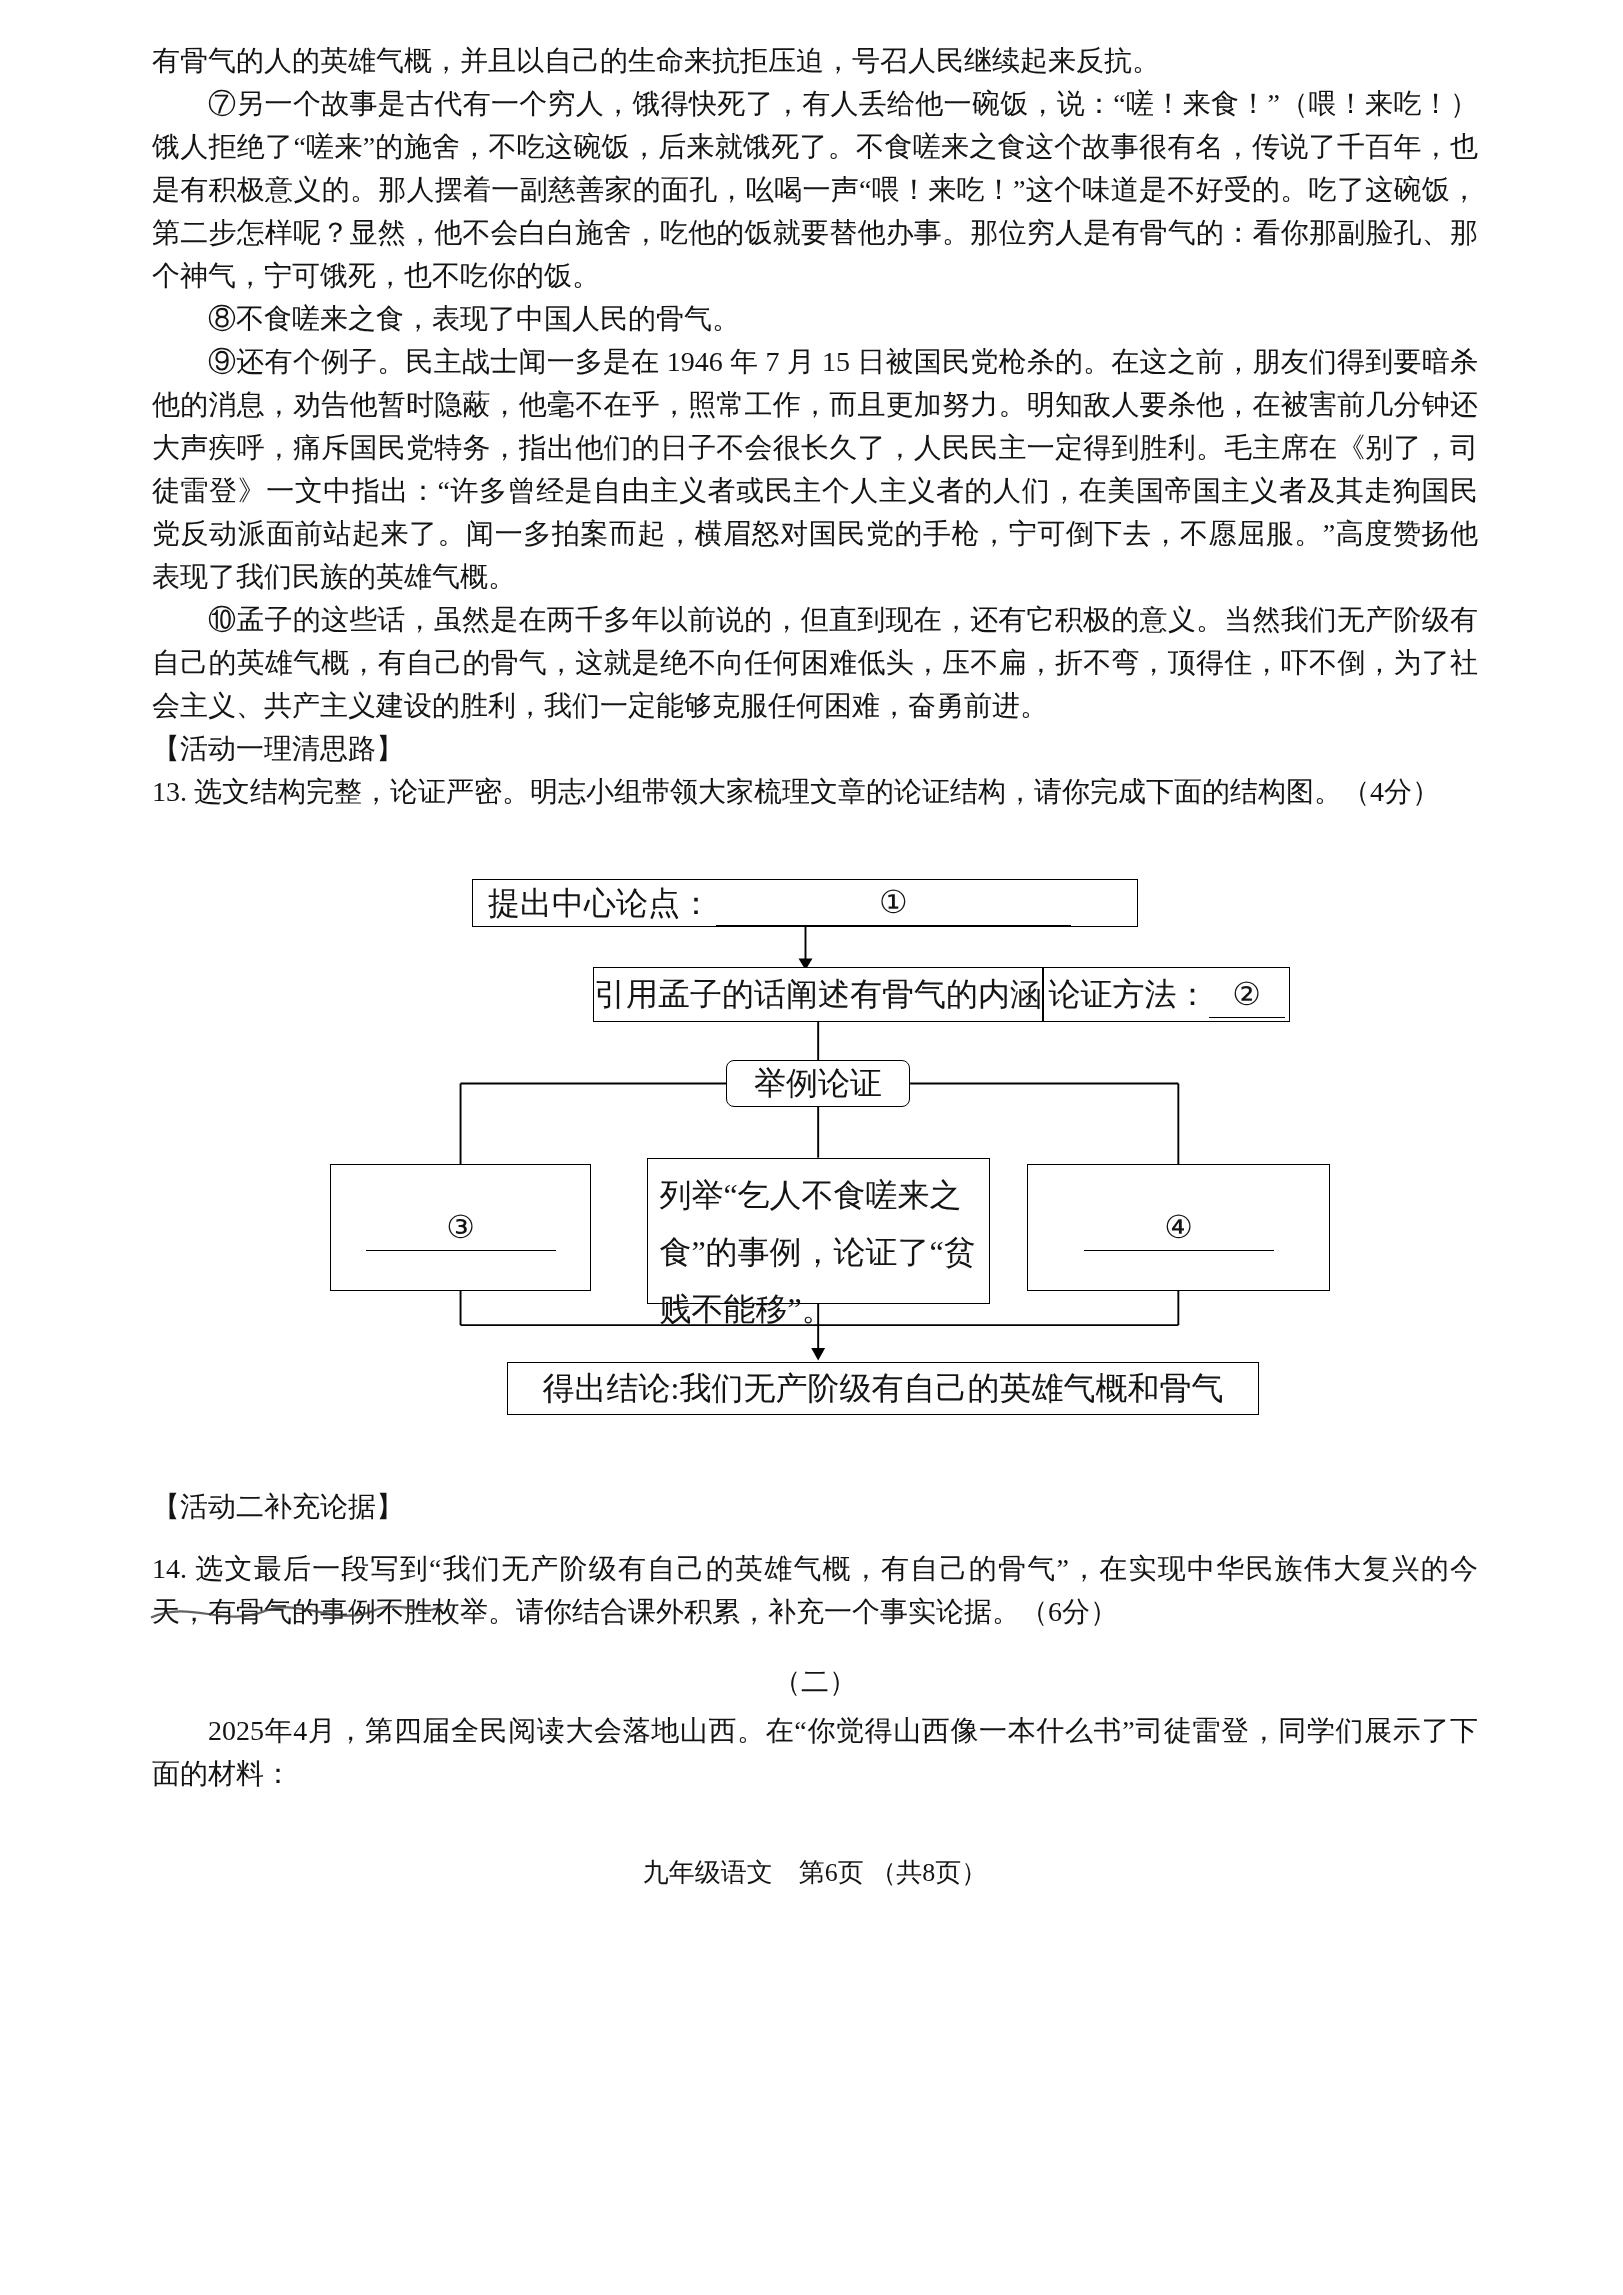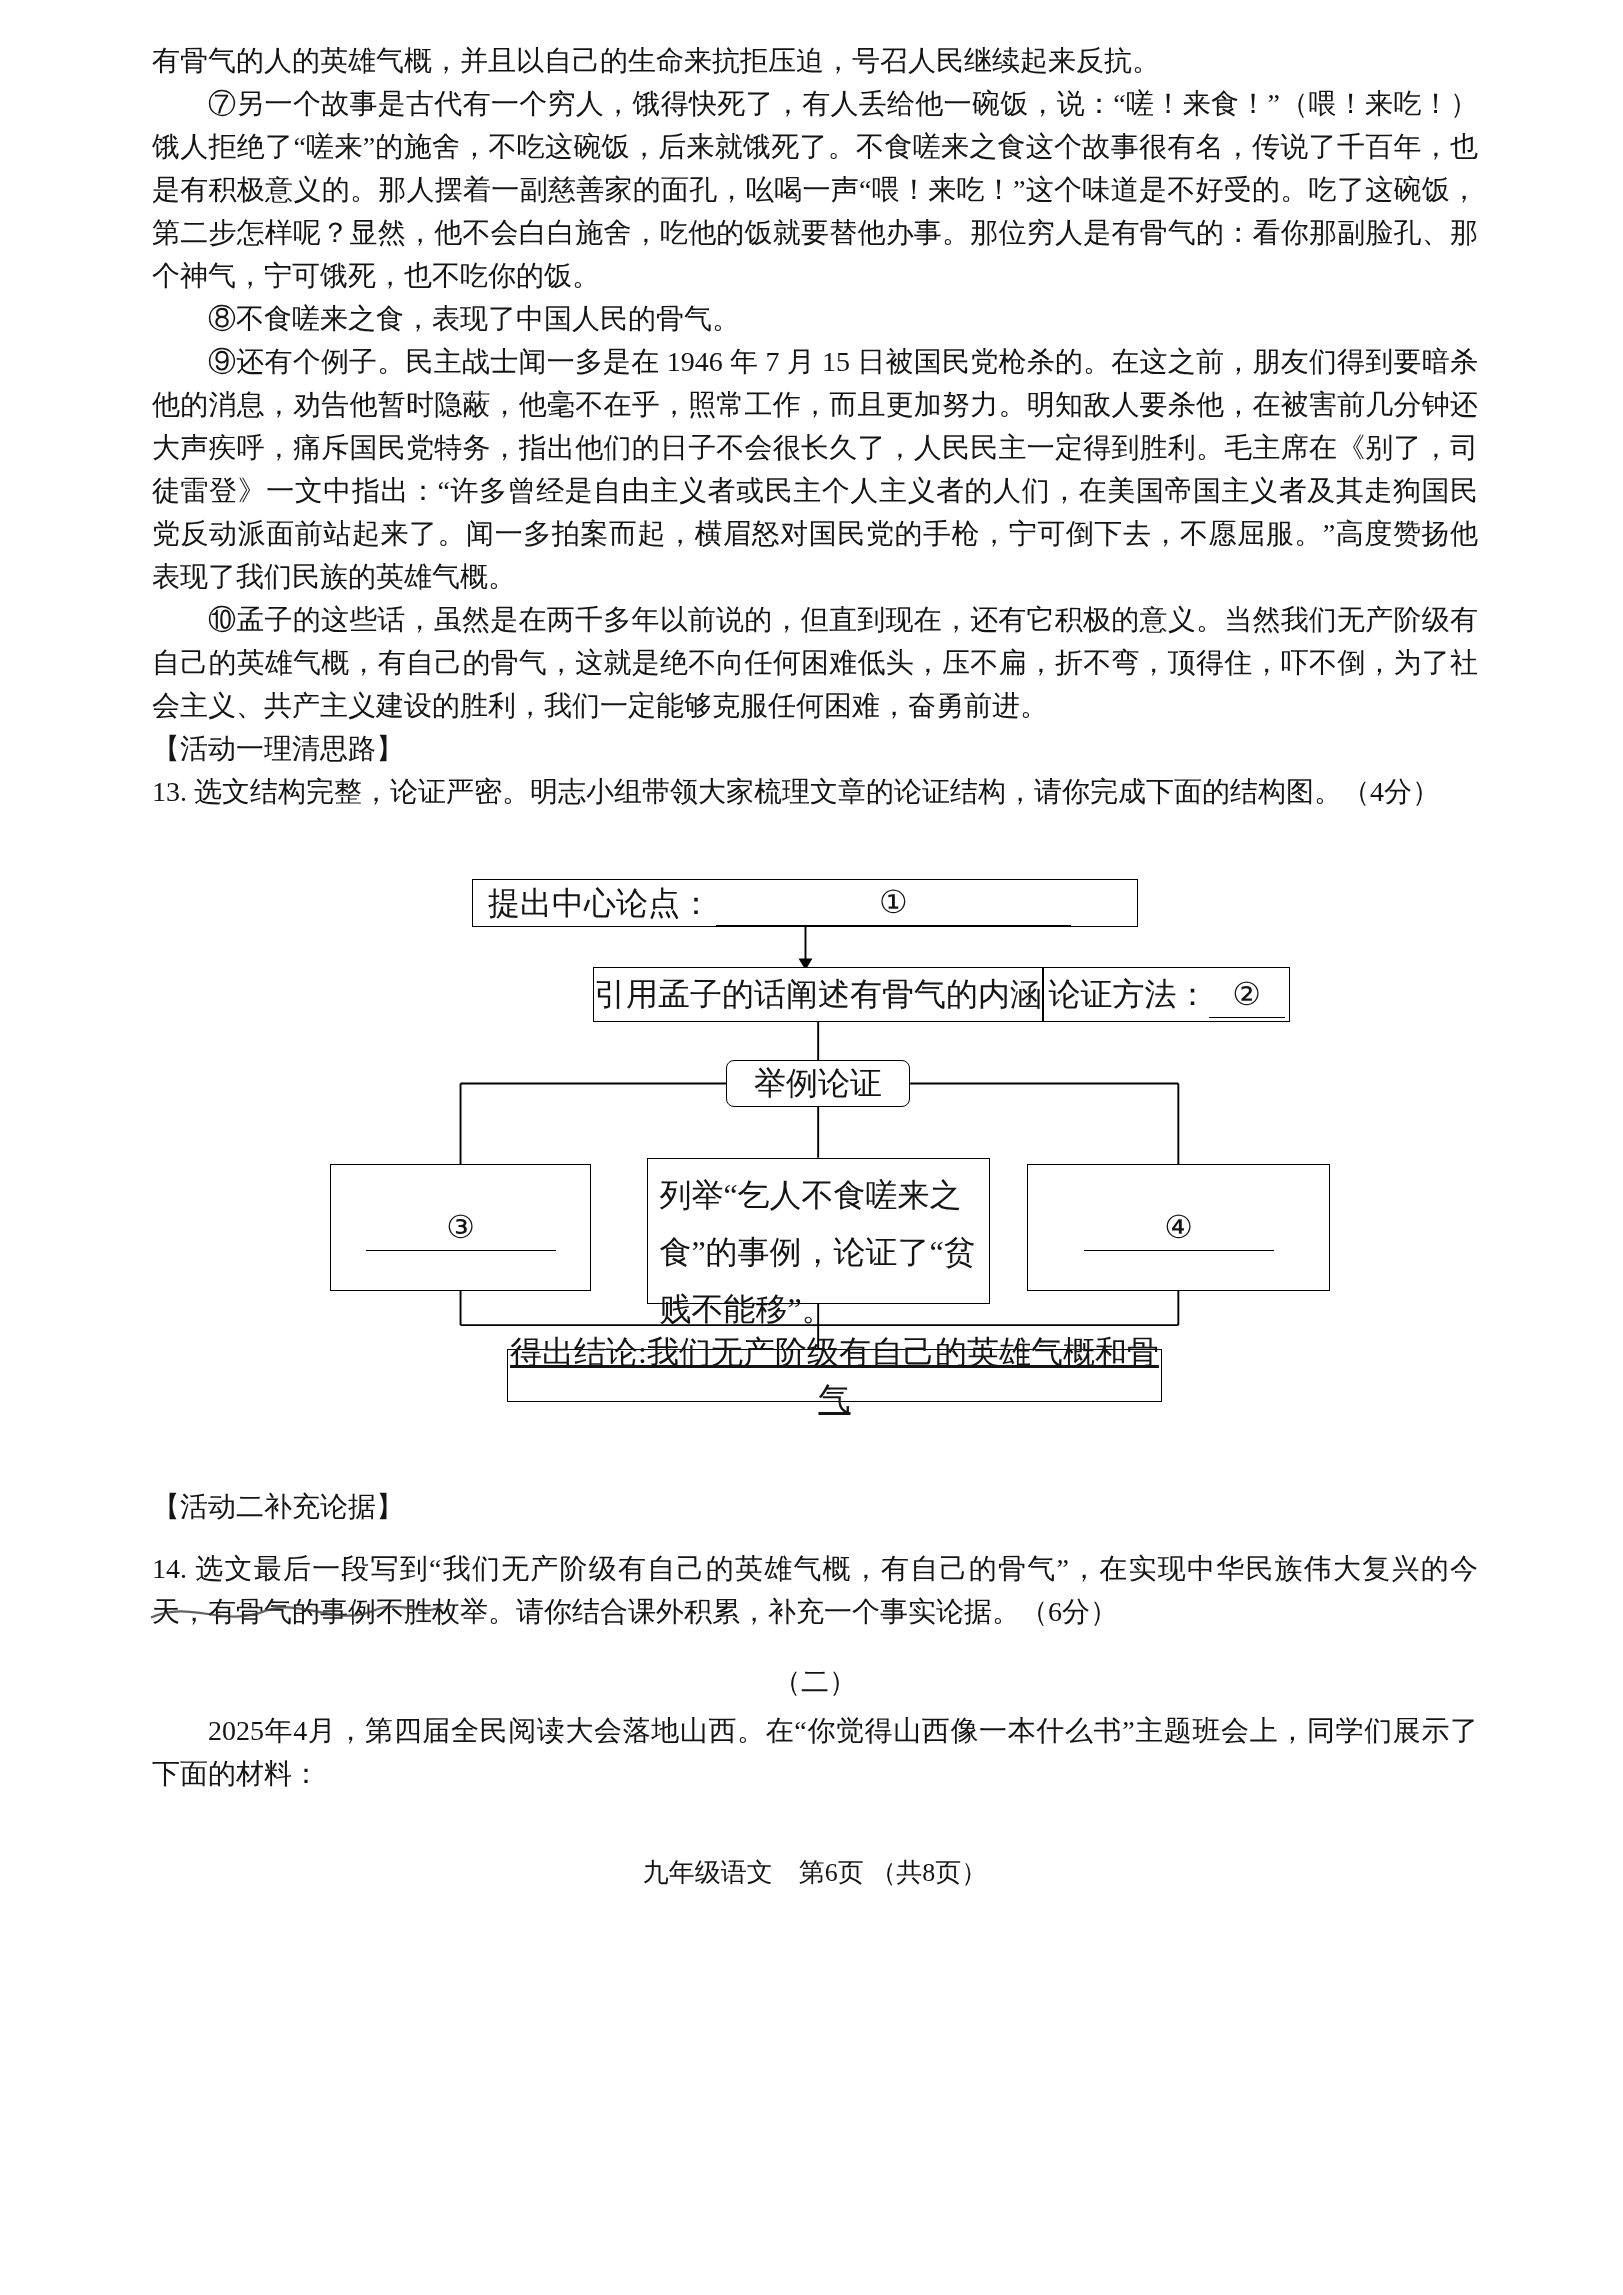--- a/index.html
+++ b/index.html
@@ -48,21 +48,21 @@
   .w1 { min-width: 355px; margin-left: 3.8px; }
   .w2 { min-width: 76px; }
   .w3 { min-width: 190px; }
   .fc-thesis     { left: 320px;  top: 12.7px;  width: 666px; height: 48px; padding-left: 15px; }
   .fc-mengzi     { left: 441px;  top: 101px; width: 450px;  height: 55px; }
   .fc-method     { left: 891px; top: 101px; width: 247px;  height: 55px; }
   .fc-juli       { left: 574px;  top: 194px; width: 184px;  height: 47px; border-radius: 8px; }
   .fc-box3       { left: 178px;  top: 298px; width: 261px;  height: 127px; }
   .fc-center-ex  { left: 495px;  top: 292px; width: 343px;  height: 146px; padding: 7.6px 11.4px; align-items: flex-start; text-align: left; line-height: 57px; }
   .fc-box4       { left: 875px; top: 298px; width: 303px;  height: 127px; }
-  .fc-conclusion { left: 355px;  top: 483px; width: 655px; height: 53px; text-decoration: underline; }
+  .fc-conclusion { left: 355px;  top: 496px; width: 752px; height: 53px; }
 
   
   .q14-wrap { position: relative; margin-top: 19px; }
   .pen-mark { position: absolute; left: -5px; top: 49px; pointer-events: none; }
   .pen-mark path { stroke: #3c3c3c; stroke-width: 3.5; fill: none; opacity: .8; }
 
   .section2-head { margin: 27px 0 6.3px 0; }
   .footer {
     text-align: center;
     font-size: 26px;
@@ -140,18 +140,18 @@
   <p class="heading">【活动二补充论据】</p>
 
   <div class="q14-wrap">
     <p class="para">14. 选文最后一段写到“我们无产阶级有自己的英雄气概，有自己的骨气”，在实现中华民族伟大复兴的今天，有骨气的事例不胜枚举。请你结合课外积累，补充一个事实论据。（6分）</p>
     <svg class="pen-mark" width="298" height="38" viewBox="0 0 470 60">
       <path d="M6,34 C70,6 120,50 185,24 C245,2 300,50 360,22 C400,6 440,34 464,16"></path>
     </svg>
   </div>
 
   <p class="center-line section2-head">（二）</p>
-  <p class="para indent">2025年4月，第四届全民阅读大会落地山西。在“你觉得山西像一本什么书”主题班会上，同学们展示了下面的材料：</p>
+  <p class="para indent">2025年4月，第四届全民阅读大会落地山西。在“你觉得山西像一本什么书”司徒雷登，同学们展示了下面的材料：</p>
 
   <p class="footer">九年级语文　第6页 （共8页）</p>
 
 </div>
 
 
 </body></html>

